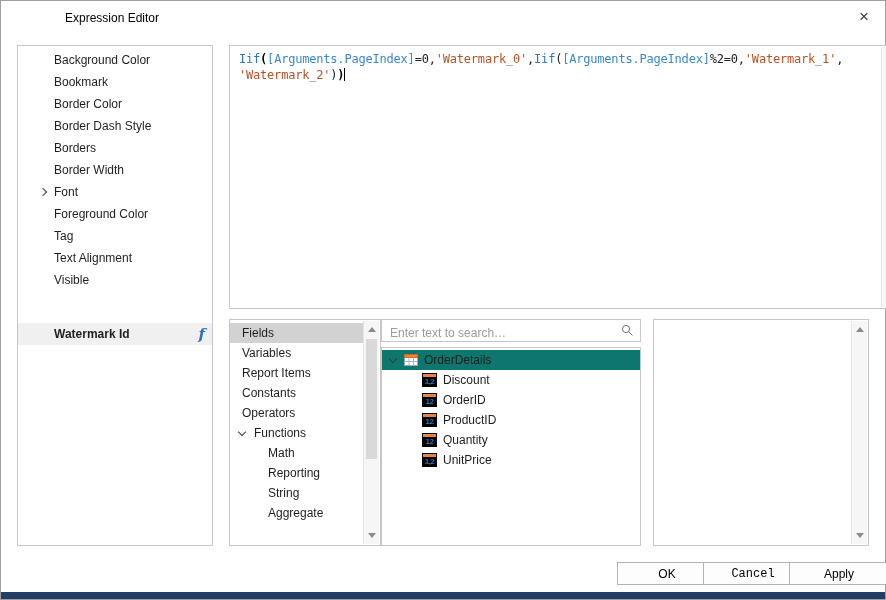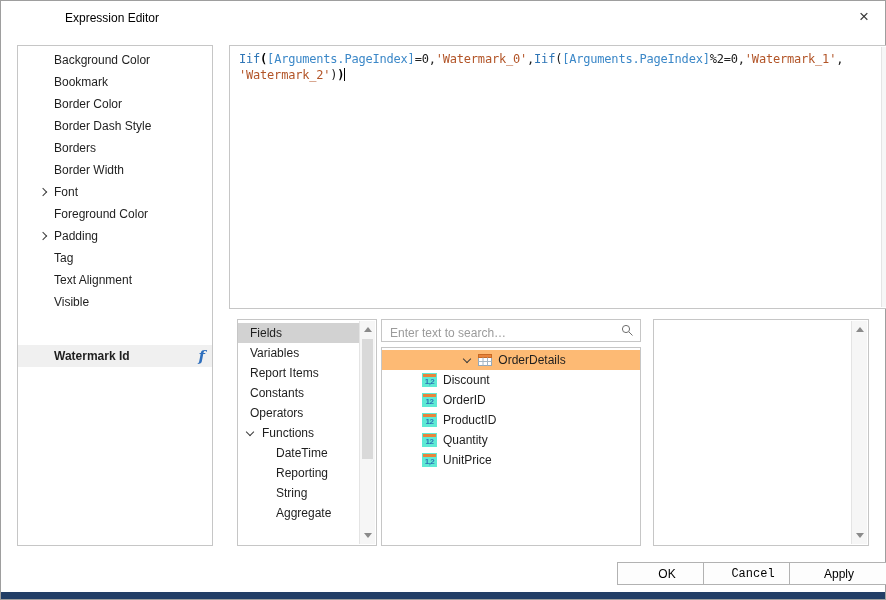--- a/index.html
+++ b/index.html
@@ -40,45 +40,45 @@
   .caret{display:inline-block;width:1px;height:13px;background:#000;vertical-align:-2px;}
 
   
   .vscroll{position:absolute;top:1px;right:1px;bottom:1px;width:16px;background:#f6f6f6;border-left:1px solid #e4e4e4;box-sizing:border-box;}
   .sb-arrow{position:absolute;left:4px;width:0;height:0;border-left:4px solid transparent;border-right:4px solid transparent;}
   .sb-arrow.up{top:6px;border-bottom:5px solid #8a8a8a;}
   .sb-arrow.down{bottom:6px;border-top:5px solid #8a8a8a;}
   .sb-thumb{position:absolute;left:2px;right:2px;top:18px;height:120px;background:#d9d9d9;}
 
   
-  .cat-panel{left:236px;top:318px;width:140px;height:227px;}
+  .cat-panel{left:228px;top:318px;width:152px;height:227px;}
   .cat-rows{padding-top:3px;margin-right:16px;}
   .cat-row{position:relative;height:20px;line-height:20px;padding-left:12px;white-space:nowrap;}
   .cat-row.sel{background:#d2d2d2;}
   .cat-row.func{padding-left:24px;}
   .cat-row.func .chev{left:9px;top:6px;transform:rotate(45deg);}
   .cat-row.sub{padding-left:38px;}
 
   
   .search-wrap{position:absolute;left:380px;top:318px;width:260px;height:23px;}
   .search-input{width:100%;height:100%;box-sizing:border-box;border:1px solid #c6c6c6;
     font-family:Liberation Sans, sans-serif;font-size:12px;padding:4px 26px 0 8px;color:#0f766e;outline:none;}
   .search-input::placeholder{color:#9b9b9b;}
   .search-icon{position:absolute;right:7px;top:5px;}
 
   
   .tree-panel{left:380px;top:346px;width:260px;height:199px;}
   .tree-rows{padding-top:2px;}
   .tree-row{display:flex;align-items:center;height:20px;}
-  .tree-row.root{background:#fdba74;padding-left:8px;justify-content:center;}
+  .tree-row.root{background:#0f766e;padding-left:8px;}
   .tree-row.root .chev{position:static;transform:rotate(45deg);margin-top:-3px;}
   .tree-row.child{padding-left:40px;}
   .tree-label{margin-left:6px;}
   .table-icon{margin-left:8px;display:inline-block;width:14px;height:12px;}
-  .num-icon{position:relative;display:inline-block;width:15px;height:14px;background:#5eead4;}
+  .num-icon{position:relative;display:inline-block;width:15px;height:14px;background:#000000;}
   .num-icon .bar{position:absolute;top:1px;left:1px;right:1px;height:3px;background:#e8843c;}
   .num-icon .digits{position:absolute;left:0;right:0;top:4px;font-size:8px;font-weight:bold;
     color:#2e75b6;text-align:center;line-height:10px;letter-spacing:-0.5px;}
 
   
   .right-panel{left:652px;top:318px;width:216px;height:227px;}
 
   
   .btn{position:absolute;top:561px;width:100px;height:23px;box-sizing:border-box;
     border:1px solid #b2b2b2;background:#fdfdfd;font-family:"Liberation Sans", sans-serif;
@@ -103,21 +103,20 @@
   <div class="panel prop-panel">
     <div class="prop-rows">
       <div class="prop-row"><span>Background Color</span></div>
       <div class="prop-row"><span>Bookmark</span></div>
       <div class="prop-row"><span>Border Color</span></div>
       <div class="prop-row"><span>Border Dash Style</span></div>
       <div class="prop-row"><span>Borders</span></div>
       <div class="prop-row"><span>Border Width</span></div>
       <div class="prop-row"><span class="chev"></span><span>Font</span></div>
       <div class="prop-row"><span>Foreground Color</span></div>
-      <div class="prop-row"><span class="chev"></span><span>Padding</span></div>
       <div class="prop-row"><span>Tag</span></div>
       <div class="prop-row"><span>Text Alignment</span></div>
       <div class="prop-row"><span>Visible</span></div>
       <div class="prop-row selected">
         <span>Watermark Id</span>
         <span class="fx">f</span>
       </div>
     </div>
   </div>
 
@@ -130,21 +129,21 @@
   </div>
 
   <div class="panel cat-panel">
     <div class="cat-rows">
       <div class="cat-row sel"><span>Fields</span></div>
       <div class="cat-row"><span>Variables</span></div>
       <div class="cat-row"><span>Report Items</span></div>
       <div class="cat-row"><span>Constants</span></div>
       <div class="cat-row"><span>Operators</span></div>
       <div class="cat-row func"><span class="chev"></span><span>Functions</span></div>
-      <div class="cat-row sub"><span>DateTime</span></div>
+      <div class="cat-row sub"><span>Math</span></div>
       <div class="cat-row sub"><span>Reporting</span></div>
       <div class="cat-row sub"><span>String</span></div>
       <div class="cat-row sub"><span>Aggregate</span></div>
     </div>
     <div class="vscroll">
       <div class="sb-arrow up"></div>
       <div class="sb-thumb"></div>
       <div class="sb-arrow down"></div>
     </div>
   </div>

